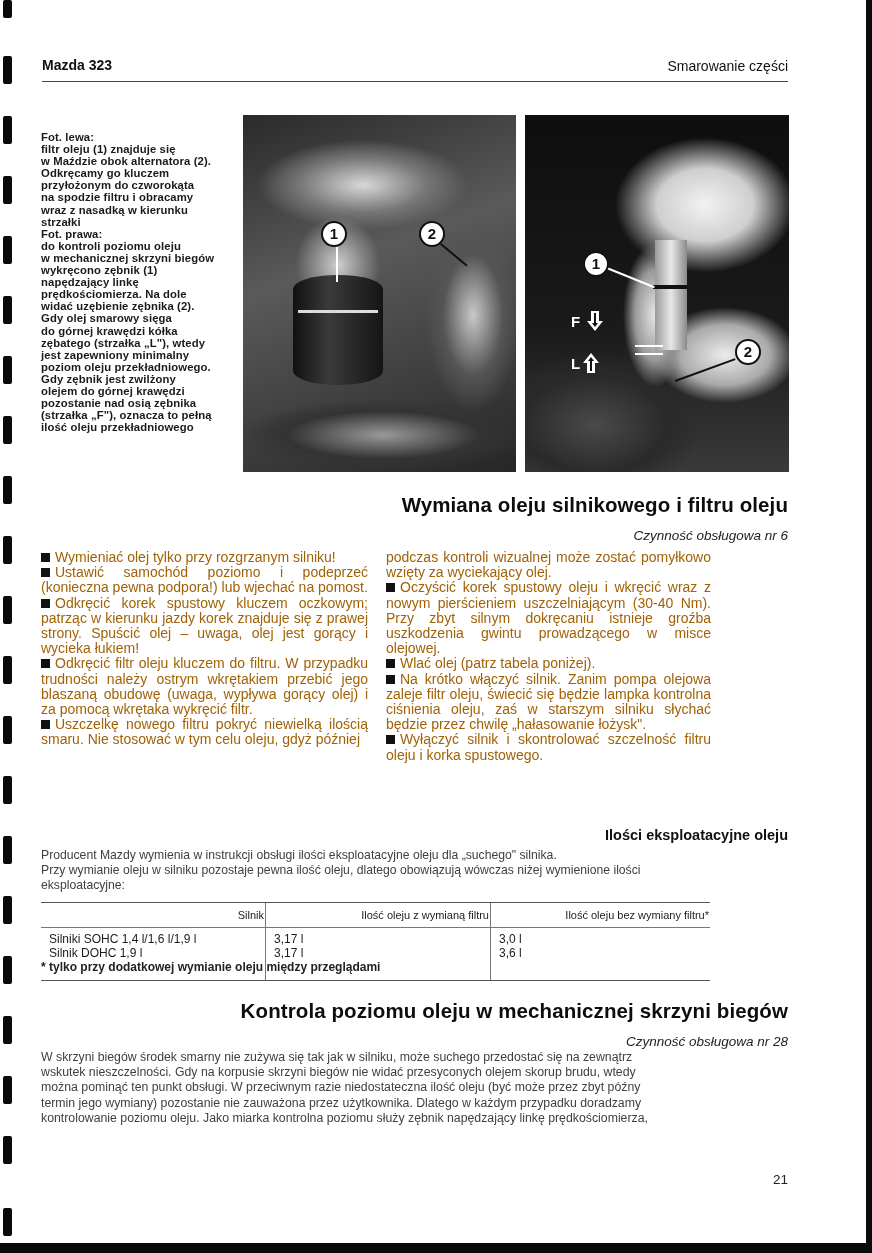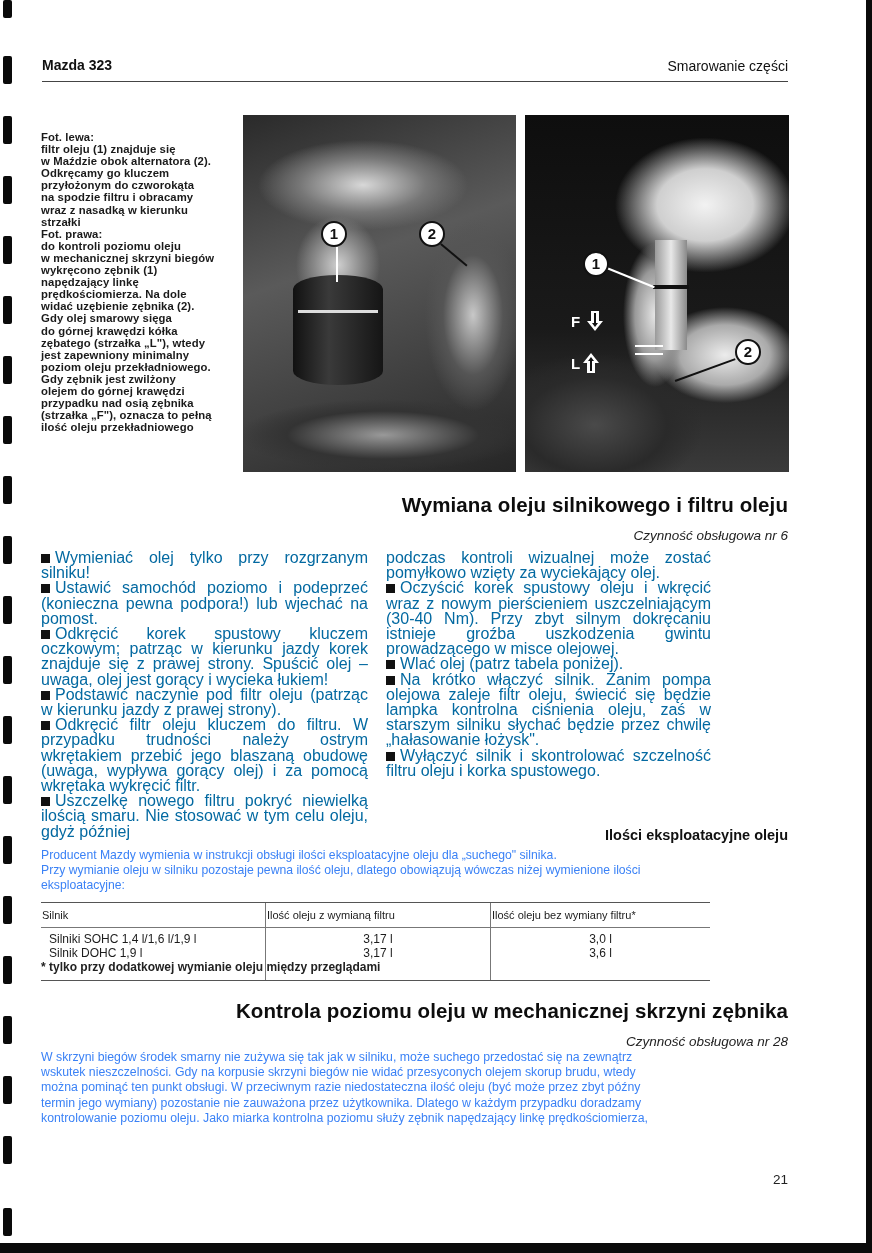--- a/index.html
+++ b/index.html
@@ -47,33 +47,33 @@
   .leader { position: absolute; height: 1.5px; background: #fff; transform-origin: left center; }
   .arrow-lbl { position: absolute; color: #fff; font-weight: bold; font-size: 15px; }
   .arrow-box { position: absolute; width: 16px; height: 20px; }
 
   
   .h2 { position: absolute; font-weight: bold; font-size: 20.5px; letter-spacing: 0.1px; color: #0d0d0d; white-space: nowrap; }
   .sub { position: absolute; font-style: italic; font-size: 13.5px; color: #222; white-space: nowrap; text-align: right; }
   .h3 { position: absolute; font-weight: bold; font-size: 14.5px; color: #111; white-space: nowrap; }
 
   
-  .col { position: absolute; font-size: 16px; line-height: 15.2px; color: #0369a1; text-align: justify; }
+  .col { position: absolute; font-size: 14px; line-height: 15.2px; color: #a16207; text-align: justify; }
   .col p { margin: 0; }
   .bul { display: inline-block; width: 9px; height: 9px; background: #111; margin-right: 5px; vertical-align: 0px; }
 
-  .para { position: absolute; font-size: 12.2px; line-height: 15.2px; color: #3b82f6; }
+  .para { position: absolute; font-size: 12.2px; line-height: 15.2px; color: #404040; }
   .para div { white-space: nowrap; }
 
   
   .tbl { position: absolute; left: 41px; top: 902px; width: 669px; border-collapse: collapse; font-size: 12px; color: #1c1c1c; }
-  .tbl th { font-weight: normal; font-size: 11px; height: 22px; border-top: 1.5px solid #555; border-bottom: 1px solid #777; text-align: left; }
+  .tbl th { font-weight: normal; font-size: 11px; height: 22px; border-top: 1.5px solid #555; border-bottom: 1px solid #777; text-align: right; }
   .tbl th + th, .tbl td + td { border-left: 1px solid #777; }
   .tbl td { vertical-align: top; padding: 4px 8px 20px; line-height: 14px; border-bottom: 1.5px solid #555; margin-left: 27px; }
-  .tbl td.num { text-align: center; }
+  .tbl td.num { }
   .footnote { position: absolute; left: 41px; top: 960px; font-size: 12px; color: #222; font-weight: bold; }
 
   .pageno { position: absolute; right: 84px; top: 1172px; font-size: 13.5px; color: #222; }
 </style>
 </head>
 <body>
 
 <div class="page">
 
   <div>
@@ -122,21 +122,21 @@
     <div>napędzający linkę</div>
     <div>prędkościomierza. Na dole</div>
     <div>widać uzębienie zębnika (2).</div>
     <div>Gdy olej smarowy sięga</div>
     <div>do górnej krawędzi kółka</div>
     <div>zębatego (strzałka „L"), wtedy</div>
     <div>jest zapewniony minimalny</div>
     <div>poziom oleju przekładniowego.</div>
     <div>Gdy zębnik jest zwilżony</div>
     <div>olejem do górnej krawędzi</div>
-    <div>przypadku nad osią zębnika</div>
+    <div>pozostanie nad osią zębnika</div>
     <div>(strzałka „F"), oznacza to pełną</div>
     <div>ilość oleju przekładniowego</div>
   </div>
 
   <div class="photo photo-left">
     <div style="position:absolute;left:50px;top:160px;width:90px;height:110px;border-radius:45px/14px;background:linear-gradient(90deg,#111,#3a3a3a 40%,#151515);"></div>
     <div style="position:absolute;left:55px;top:195px;width:80px;height:3px;background:#ddd;"></div>
     <div style="position:absolute;left:93px;top:132px;width:1.5px;height:35px;background:#fff;"></div>
     <div class="callout" style="left:78px;top:106px">1</div>
     <div class="leader" style="left:198px;top:128px;width:34px;transform:rotate(40deg);background:#111"></div>
@@ -164,21 +164,20 @@
       </svg>
   </div>
 
   <div class="h2" style="right:84px;top:493px">Wymiana oleju silnikowego i filtru oleju</div>
   <div class="sub" style="right:84px;top:528px">Czynność obsługowa nr 6</div>
 
   <div class="col" style="left:41px;top:550px;width:327px">
     <p><span class="bul"></span><span>Wymieniać olej tylko przy rozgrzanym silniku!</span></p>
     <p><span class="bul"></span><span>Ustawić samochód poziomo i podeprzeć (konieczna pewna podpora!) lub wjechać na pomost.</span></p>
     <p><span class="bul"></span><span>Odkręcić korek spustowy kluczem oczkowym; patrząc w kierunku jazdy korek znajduje się z prawej strony. Spuścić olej – uwaga, olej jest gorący i wycieka łukiem!</span></p>
-    <p><span class="bul"></span><span>Podstawić naczynie pod filtr oleju (patrząc w kierunku jazdy z prawej strony).</span></p>
     <p><span class="bul"></span><span>Odkręcić filtr oleju kluczem do filtru. W przypadku trudności należy ostrym wkrętakiem przebić jego blaszaną obudowę (uwaga, wypływa gorący olej) i za pomocą wkrętaka wykręcić filtr.</span></p>
     <p><span class="bul"></span><span>Uszczelkę nowego filtru pokryć niewielką ilością smaru. Nie stosować w tym celu oleju, gdyż później</span></p>
   </div>
 
   <div class="col" style="left:386px;top:550px;width:325px">
     <p><span>podczas kontroli wizualnej może zostać pomyłkowo wzięty za wyciekający olej.</span></p>
     <p><span class="bul"></span><span>Oczyścić korek spustowy oleju i wkręcić wraz z nowym pierścieniem uszczelniającym (30-40 Nm). Przy zbyt silnym dokręcaniu istnieje groźba uszkodzenia gwintu prowadzącego w misce olejowej.</span></p>
     <p><span class="bul"></span><span>Wlać olej (patrz tabela poniżej).</span></p>
     <p><span class="bul"></span><span>Na krótko włączyć silnik. Zanim pompa olejowa zaleje filtr oleju, świecić się będzie lampka kontrolna ciśnienia oleju, zaś w starszym silniku słychać będzie przez chwilę „hałasowanie łożysk".</span></p>
     <p><span class="bul"></span><span>Wyłączyć silnik i skontrolować szczelność filtru oleju i korka spustowego.</span></p>
@@ -211,21 +210,21 @@
         </td>
         <td class="num">
           <div>3,0 l</div>
           <div>3,6 l</div>
         </td>
       </tr>
     </tbody>
   </table>
   <div class="footnote">* tylko przy dodatkowej wymianie oleju między przeglądami</div>
 
-  <div class="h2" style="right:84px;top:999px">Kontrola poziomu oleju w mechanicznej skrzyni zębnika</div>
+  <div class="h2" style="right:84px;top:999px">Kontrola poziomu oleju w mechanicznej skrzyni biegów</div>
   <div class="sub" style="right:84px;top:1034px">Czynność obsługowa nr 28</div>
   <div class="para" style="left:41px;top:1050px;font-size:12.3px">
     <div>W skrzyni biegów środek smarny nie zużywa się tak jak w silniku, może suchego przedostać się na zewnątrz</div>
     <div>wskutek nieszczelności. Gdy na korpusie skrzyni biegów nie widać przesyconych olejem skorup brudu, wtedy</div>
     <div>można pominąć ten punkt obsługi. W przeciwnym razie niedostateczna ilość oleju (być może przez zbyt późny</div>
     <div>termin jego wymiany) pozostanie nie zauważona przez użytkownika. Dlatego w każdym przypadku doradzamy</div>
     <div>kontrolowanie poziomu oleju. Jako miarka kontrolna poziomu służy zębnik napędzający linkę prędkościomierza,</div>
   </div>
 
   <div class="pageno">21</div>

